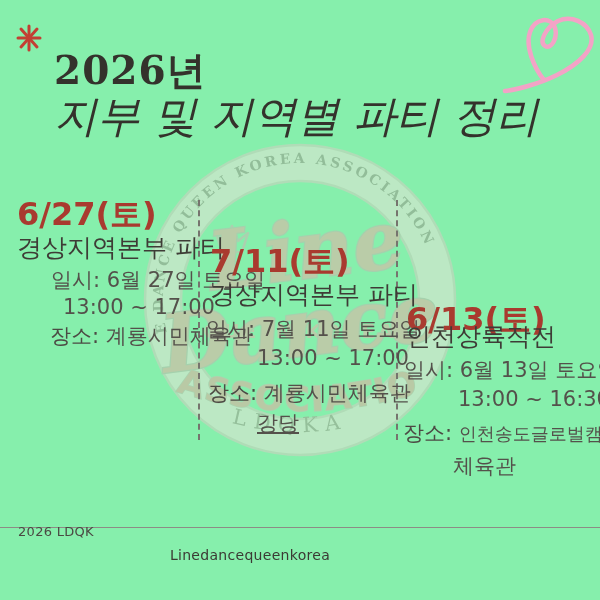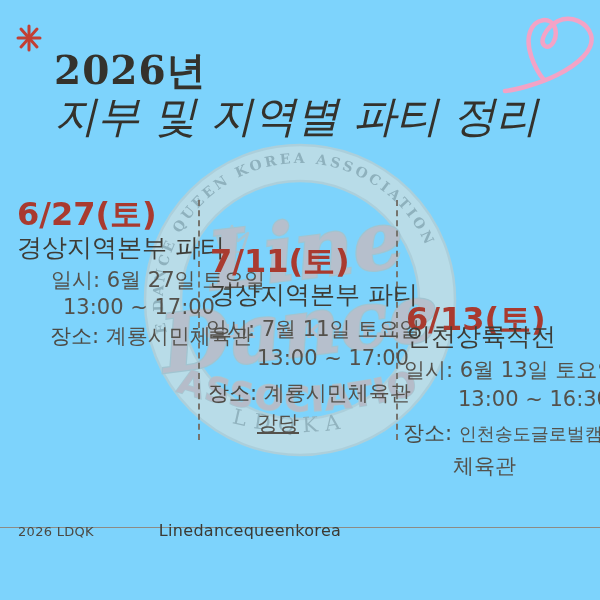--- a/index.html
+++ b/index.html
@@ -1,18 +1,18 @@
 <!DOCTYPE html>
 <html><head>
 <meta charset="utf-8">
 <style>
   html,body{margin:0;padding:0;}
   body{width:600px;height:600px;overflow:hidden;background:#f1ede3;
        font-family:"DejaVu Sans","Liberation Sans",sans-serif;}
-  .canvas{position:relative;width:600px;height:600px;background:#7dd3fc;}
+  .canvas{position:relative;width:600px;height:600px;background:#86efac;}
 
   
   .asterisk{position:absolute;left:16px;top:24px;width:26px;height:28px;}
   .year-title{position:absolute;left:54px;top:44px;font-family:"DejaVu Serif","Liberation Serif",serif;
               font-size:39px;font-weight:600;color:#34322c;letter-spacing:1px;}
   .main-title{position:absolute;left:54px;top:88px;font-size:43px;font-weight:500;
               color:#34322c;letter-spacing:0px;white-space:nowrap;font-style:italic;}
   .heart{position:absolute;left:495px;top:8px;width:105px;height:95px;}
 
   
@@ -27,22 +27,22 @@
   .ev{position:absolute;z-index:3;white-space:nowrap;}
   .ev-date{font-size:32px;font-weight:bold;color:#a93a2f;letter-spacing:0;}
   .ev-title{font-size:25px;font-weight:500;color:#3e3c36;}
   .ev-line{font-size:21px;color:#54514b;}
   .ev-label{color:#4c4a44;}
   .c3 .ev-venue-val{font-size:18px;}
 
   
   .footer-line{position:absolute;left:0;top:527px;width:600px;border-top:1.5px solid #8d8b85;}
   .footer-left{position:absolute;left:18px;top:524px;font-size:13px;color:#4b4943;letter-spacing:.3px;}
-  .footer-center{position:absolute;left:0;top:521px;width:500px;text-align:center;
-                 font-size:16px;color:#3b3a34;letter-spacing:.3px;}
+  .footer-center{position:absolute;left:0;top:547px;width:500px;text-align:center;
+                 font-size:14px;color:#3b3a34;letter-spacing:.3px;}
 </style>
 </head>
 <body>
 
 <div class="canvas">
 
   <svg class="asterisk" viewBox="0 0 26 28">
     <g stroke="#c23f33" stroke-width="3" stroke-linecap="round">
       <line x1="13" y1="2" x2="13" y2="26"></line>
       <line x1="2" y1="14" x2="24" y2="14"></line>

